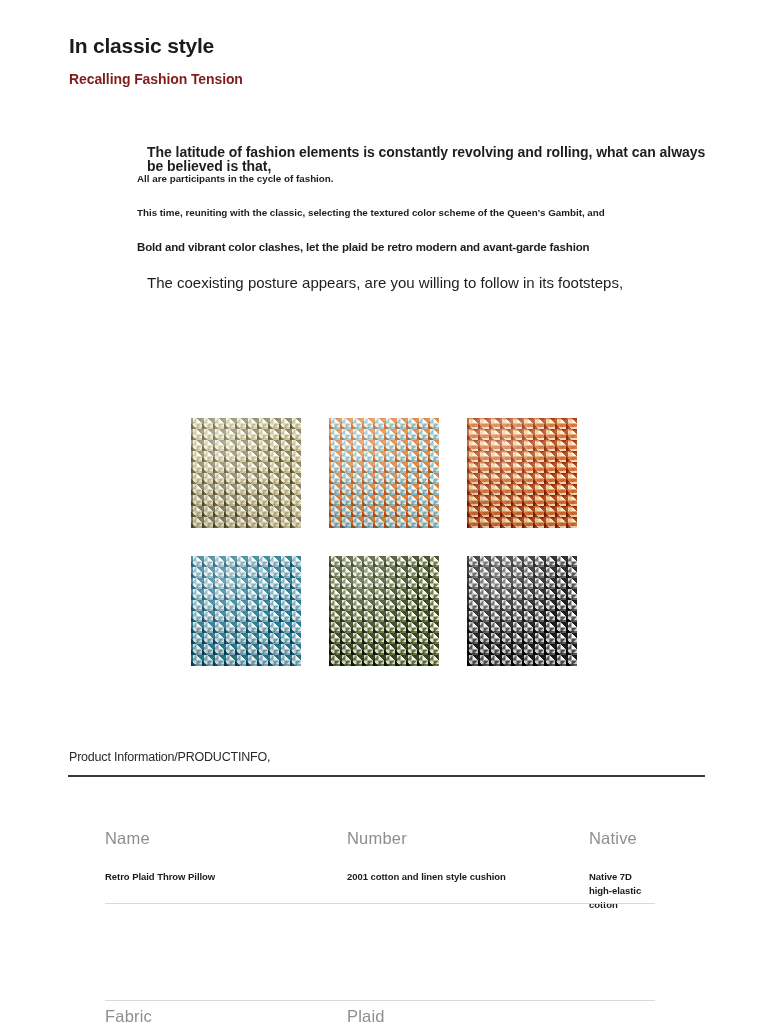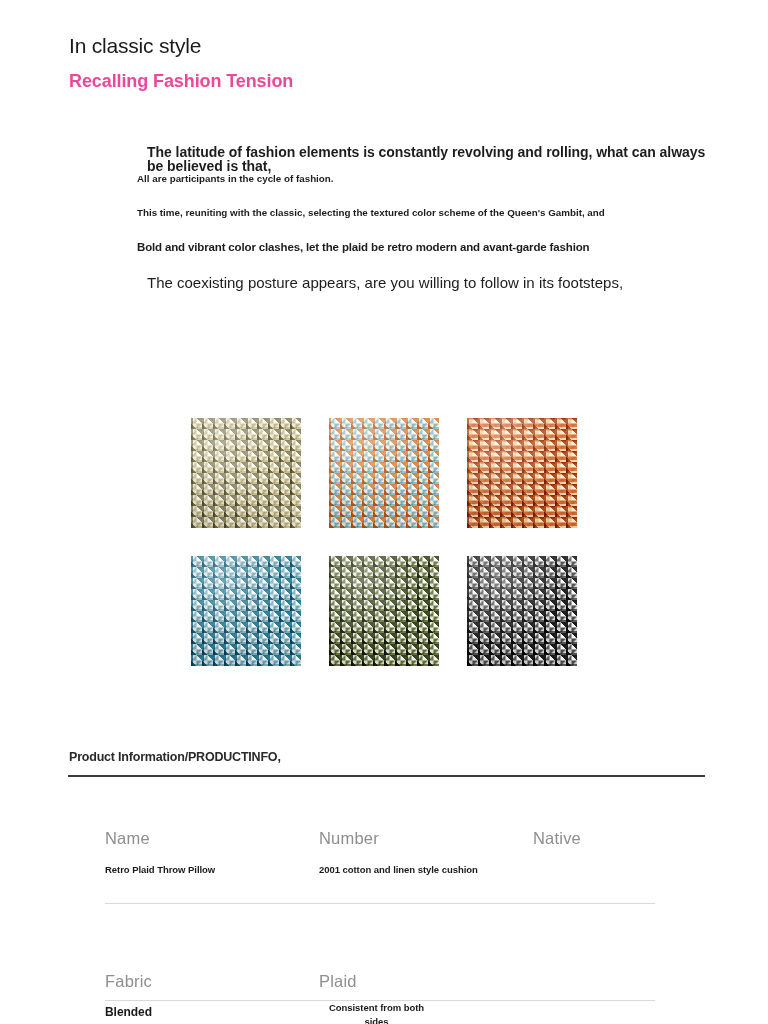--- a/index.html
+++ b/index.html
@@ -18,30 +18,30 @@
 
   
   .header {
     position: absolute;
     left: 69px;
     top: 33px;
     width: 620px;
   }
   .title {
     font-size: 21px;
-    font-weight: 400;
+    font-weight: 700;
     letter-spacing: -0.2px;
     color: #1b1b1b;
     line-height: 1.25;
     margin: 0;
   }
   .subtitle {
-    font-size: 18px;
-    font-weight: 600;
-    color: #ec4899;
+    font-size: 14px;
+    font-weight: 600;
+    color: #7f1d1d;
     margin: 12px 0 10px 0;
     letter-spacing: -0.1px;
   }
 
   
   .copy {
     position: absolute;
     left: 69px;
     top: 145px;
     width: 640px;
@@ -122,21 +122,21 @@
       linear-gradient(200deg, rgba(255,255,255,0.10) 0%, rgba(0,0,0,0.00) 45%, rgba(0,0,0,0.11) 100%);
     pointer-events: none;
   }
 
   
   .prod-head {
     position: absolute;
     left: 69px;
     top: 750px;
     font-size: 12.5px;
-    font-weight: 700;
+    font-weight: 400;
     color: #2a2a2a;
     letter-spacing: -0.2px;
   }
   .prod-rule {
     position: absolute;
     left: 68px;
     top: 775px;
     width: 637px;
     height: 1.6px;
     background: #3a3a3a;
@@ -144,41 +144,42 @@
 
   .spec-table {
     position: absolute;
     left: 105px;
     top: 828px;
     width: 550px;
   }
   .spec-row {
     display: flex;
     position: relative;
+    gap: 28px;
   }
   .spec-cell {
     width: 214px;
     flex: 0 0 214px;
   }
   .spec-cell.c2 { flex: 0 0 214px; }
   .spec-cell.c3 { flex: 1 1 auto; }
 
   .spec-label {
     font-size: 16.5px;
     font-weight: 400;
     color: #8e8e8e;
     letter-spacing: 0.2px;
     line-height: 20px;
   }
   .spec-value {
     font-size: 9.5px;
     font-weight: 600;
     color: #1a1a1a;
     line-height: 14px;
-    margin-top: 15px;
+    margin-top: 22px;
     letter-spacing: -0.05px;
   }
   .spec-value.big {
     font-size: 12px;
     font-weight: 700;
     margin-top: 14px;
   }
   .spec-value.centered {
     text-align: center;
     width: 115px;
@@ -253,20 +254,21 @@
     <div class="spec-cell">
       <div class="spec-label">Name</div>
       <div class="spec-value">Retro Plaid Throw Pillow</div>
     </div>
     <div class="spec-cell c2">
       <div class="spec-label">Number</div>
       <div class="spec-value">2001 cotton and linen style cushion</div>
     </div>
     <div class="spec-cell c3">
       <div class="spec-label">Native</div>
+      <div class="spec-value">Native 7D high-elastic cotton</div>
     </div>
   </div>
 
   <div class="spec-row row2">
     <div class="spec-cell">
       <div class="spec-label">Fabric</div>
       <div class="spec-value big">Blended</div>
     </div>
     <div class="spec-cell c2">
       <div class="spec-label">Plaid</div>

